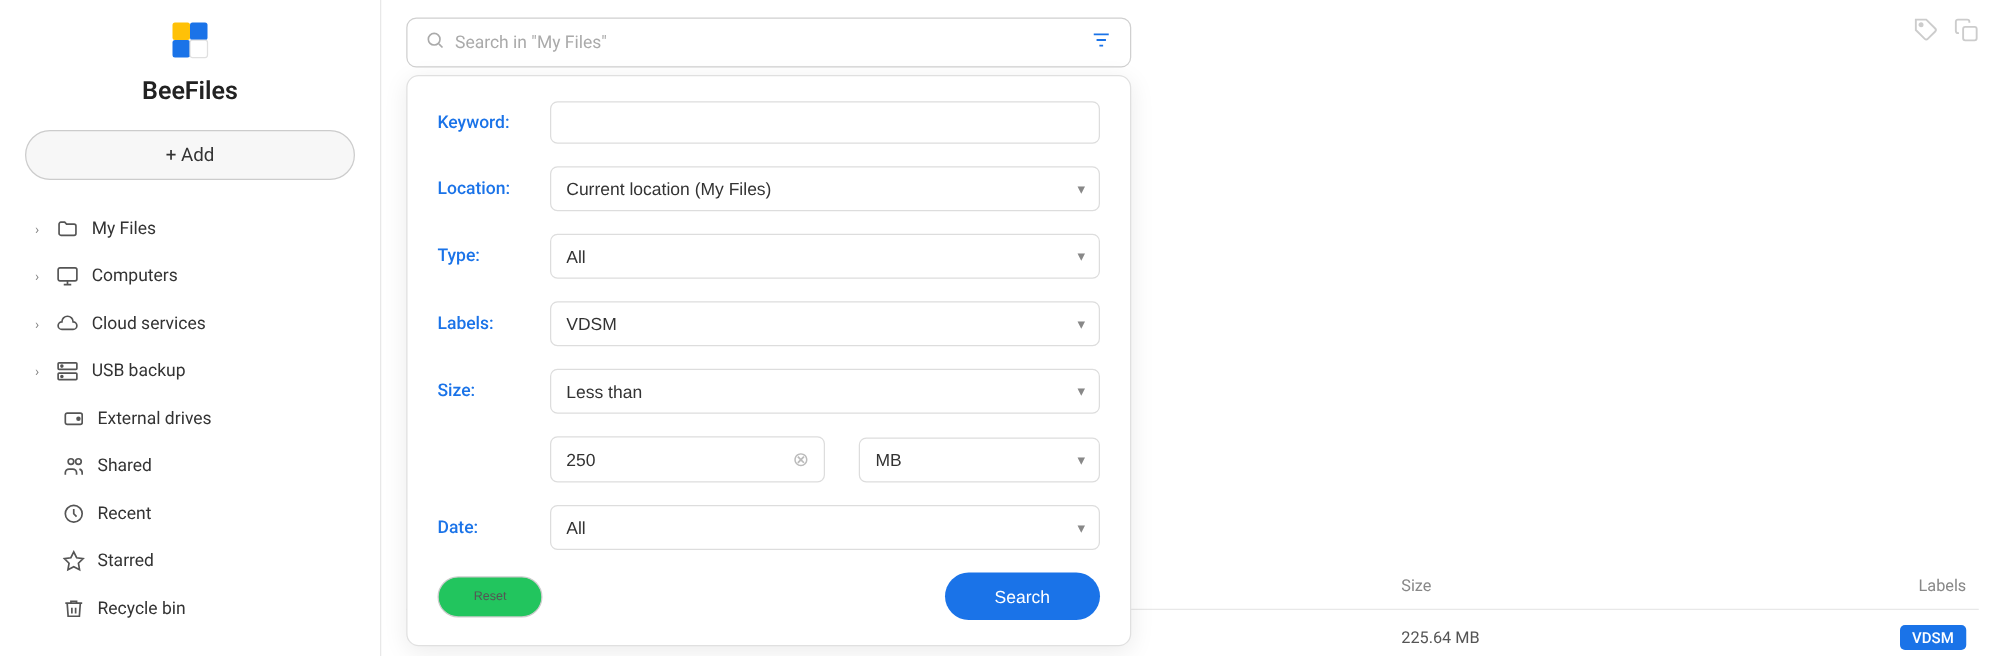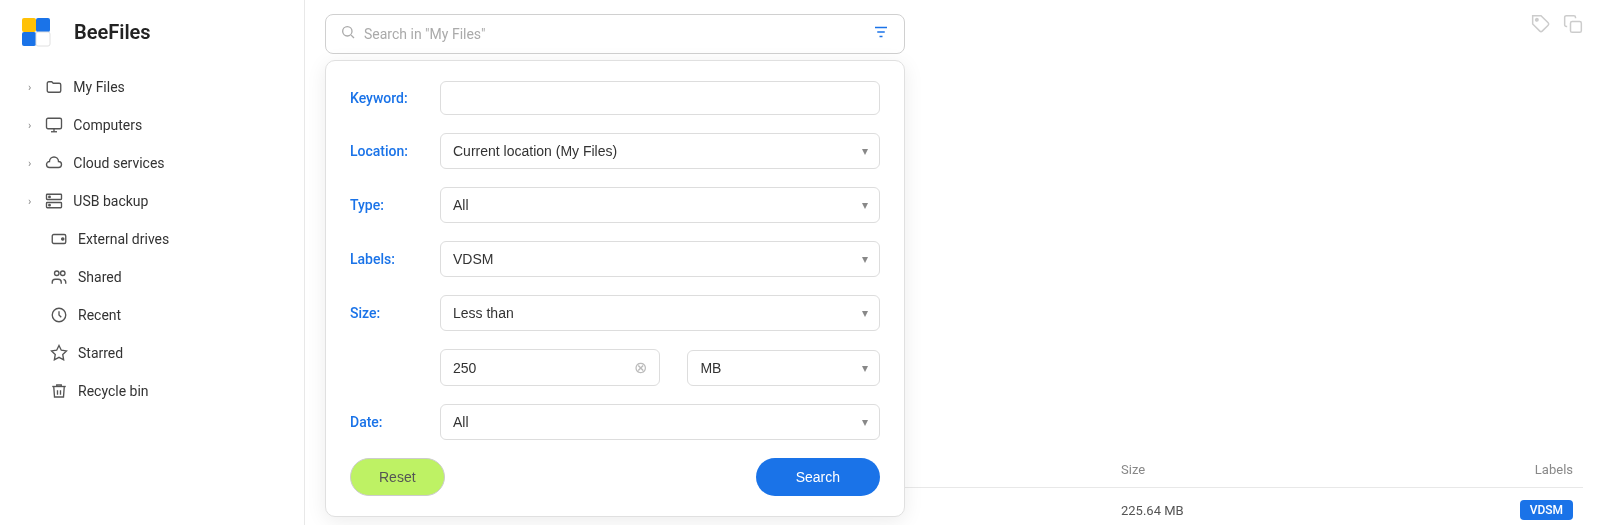--- a/index.html
+++ b/index.html
@@ -1,20 +1,20 @@
 <!DOCTYPE html>
 <html><head>
   <meta charset="utf-8">
   <style>
     * { box-sizing: border-box; margin: 0; padding: 0; }
     body { font-family: -apple-system, BlinkMacSystemFont, 'Segoe UI', Roboto, sans-serif; background: #fff; display: flex; height: 525px; overflow: hidden; font-size: 14px; color: #333; }
 
     
     .sidebar { width: 305px; border-right: 1px solid #e8e8e8; padding: 16px 0; display: flex; flex-direction: column; flex-shrink: 0; }
-    .logo-area { display: flex; align-items: center; gap: 22px; padding: 0 20px 20px; }
+    .logo-area { display: flex; align-items: center; gap: 12px; padding: 0 20px 20px; flex-direction: column; }
     .logo-icon { width: 32px; height: 32px; }
     .logo-text { font-size: 20px; font-weight: 600; color: #222; }
     .add-button { margin: 0 20px 20px; border: 1.5px solid #ccc; border-radius: 24px; padding: 10px 0; display: flex; align-items: center; justify-content: center; gap: 6px; cursor: pointer; font-size: 15px; color: #333; background: #f7f7f7; }
     .category-label { padding: 0 20px 10px; font-size: 13px; font-weight: 600; color: #555; }
     .nav-item { display: flex; align-items: center; gap: 10px; padding: 10px 20px; cursor: pointer; border-radius: 8px; margin: 0 8px; color: #333; font-size: 14px; }
     .nav-item.has-arrow { position: relative; }
     .nav-arrow { font-size: 11px; color: #888; margin-right: 4px; }
     .nav-icon { width: 18px; height: 18px; display: flex; align-items: center; justify-content: center; color: #555; font-size: 16px; }
     .nav-label { flex: 1; }
 
@@ -35,21 +35,21 @@
     .form-input { flex: 1; border: 1.5px solid #ddd; border-radius: 6px; padding: 8px 12px; font-size: 14px; outline: none; color: #333; }
     .select-wrapper { flex: 1; position: relative; }
     .select-wrapper select { width: 100%; border: 1.5px solid #ddd; border-radius: 6px; padding: 9px 12px; font-size: 14px; outline: none; color: #333; background: #fff; appearance: none; cursor: pointer; }
     .select-arrow { position: absolute; right: 12px; top: 50%; transform: translateY(-50%); color: #888; font-size: 12px; pointer-events: none; }
     .size-row { display: flex; align-items: center; gap: 10px; margin-bottom: 18px; margin-left: 90px; }
     .size-input-wrap { flex: 1; position: relative; display: flex; align-items: center; border: 1.5px solid #ddd; border-radius: 6px; padding: 8px 12px; background: #fff; }
     .size-input { border: none; outline: none; font-size: 14px; flex: 1; color: #333; }
     .size-clear { color: #bbb; font-size: 16px; cursor: pointer; }
     .size-unit-wrap { width: 90px; padding-left: 17px; }
     .action-row { display: flex; align-items: center; justify-content: space-between; margin-top: 4px; }
-    .reset-button { border: 1.5px solid #ccc; border-radius: 24px; padding: 10px 28px; background: #bef264; color: #555; font-size: 14px; cursor: pointer; }
+    .reset-button { border: 1.5px solid #ccc; border-radius: 24px; padding: 10px 28px; background: #22c55e; color: #555; font-size: 10px; cursor: pointer; }
     .search-button { border: none; border-radius: 24px; padding: 11px 40px; background: #1a73e8; color: #fff; font-size: 14px; font-weight: 500; cursor: pointer; }
 
     
     .table-area { flex: 1; padding: 0 20px; }
     .table-header { display: flex; padding: 14px 0 10px; border-bottom: 1px solid #e8e8e8; color: #888; font-size: 13px; gap: 20px; }
     .col-name { flex: 2; }
     .col-modified { flex: 1.5; }
     .col-size { flex: 1; }
     .col-labels { flex: 1; text-align: right; padding-right: 10px; }
     .table-row { display: flex; align-items: center; padding: 12px 0; border-bottom: 1px solid #f0f0f0; gap: 20px; }
@@ -68,20 +68,23 @@
   <div class="logo-area">
     <svg class="logo-icon" viewBox="0 0 32 32" fill="none">
       <rect x="2" y="2" width="14" height="14" rx="2" fill="#FFC107"></rect>
       <rect x="16" y="2" width="14" height="14" rx="2" fill="#1a73e8"></rect>
       <rect x="2" y="16" width="14" height="14" rx="2" fill="#1a73e8"></rect>
       <rect x="16" y="16" width="14" height="14" rx="2" fill="#fff" stroke="#e0e0e0" stroke-width="1"></rect>
     </svg>
     <span class="logo-text">BeeFiles</span>
   </div>
 
+  <div class="add-button">
+    <span>+ Add</span>
+  </div>
 
 
   <div class="nav-item has-arrow">
     <span class="nav-arrow">›</span>
     <span class="nav-icon">
       <svg width="18" height="18" viewBox="0 0 24 24" fill="none" stroke="#555" stroke-width="1.8">
           <path d="M3 7a2 2 0 012-2h4l2 2h8a2 2 0 012 2v8a2 2 0 01-2 2H5a2 2 0 01-2-2z"></path>
         </svg>
     </span>
     <span class="nav-label">My Files</span>

